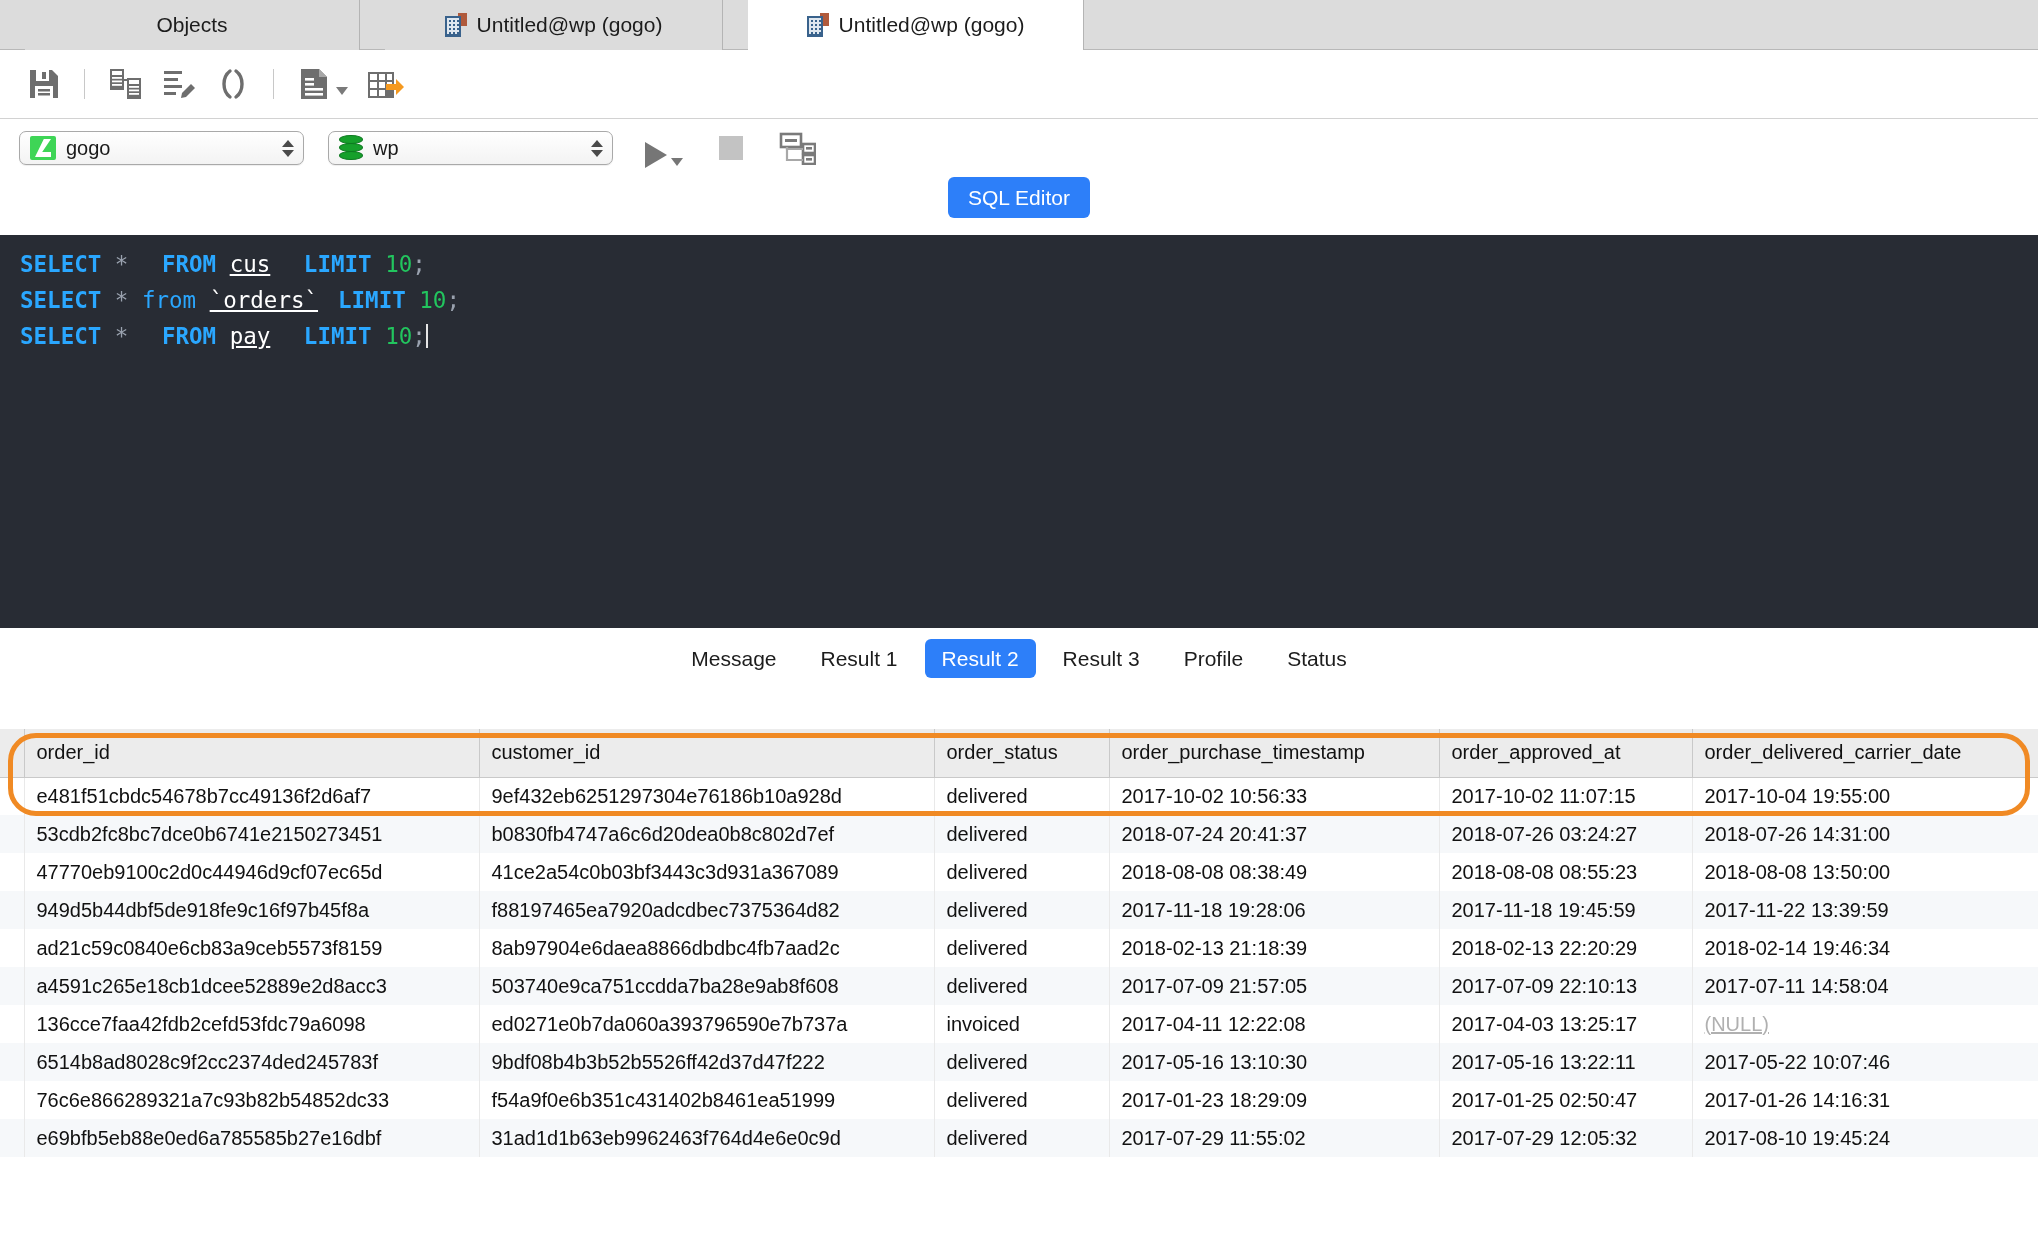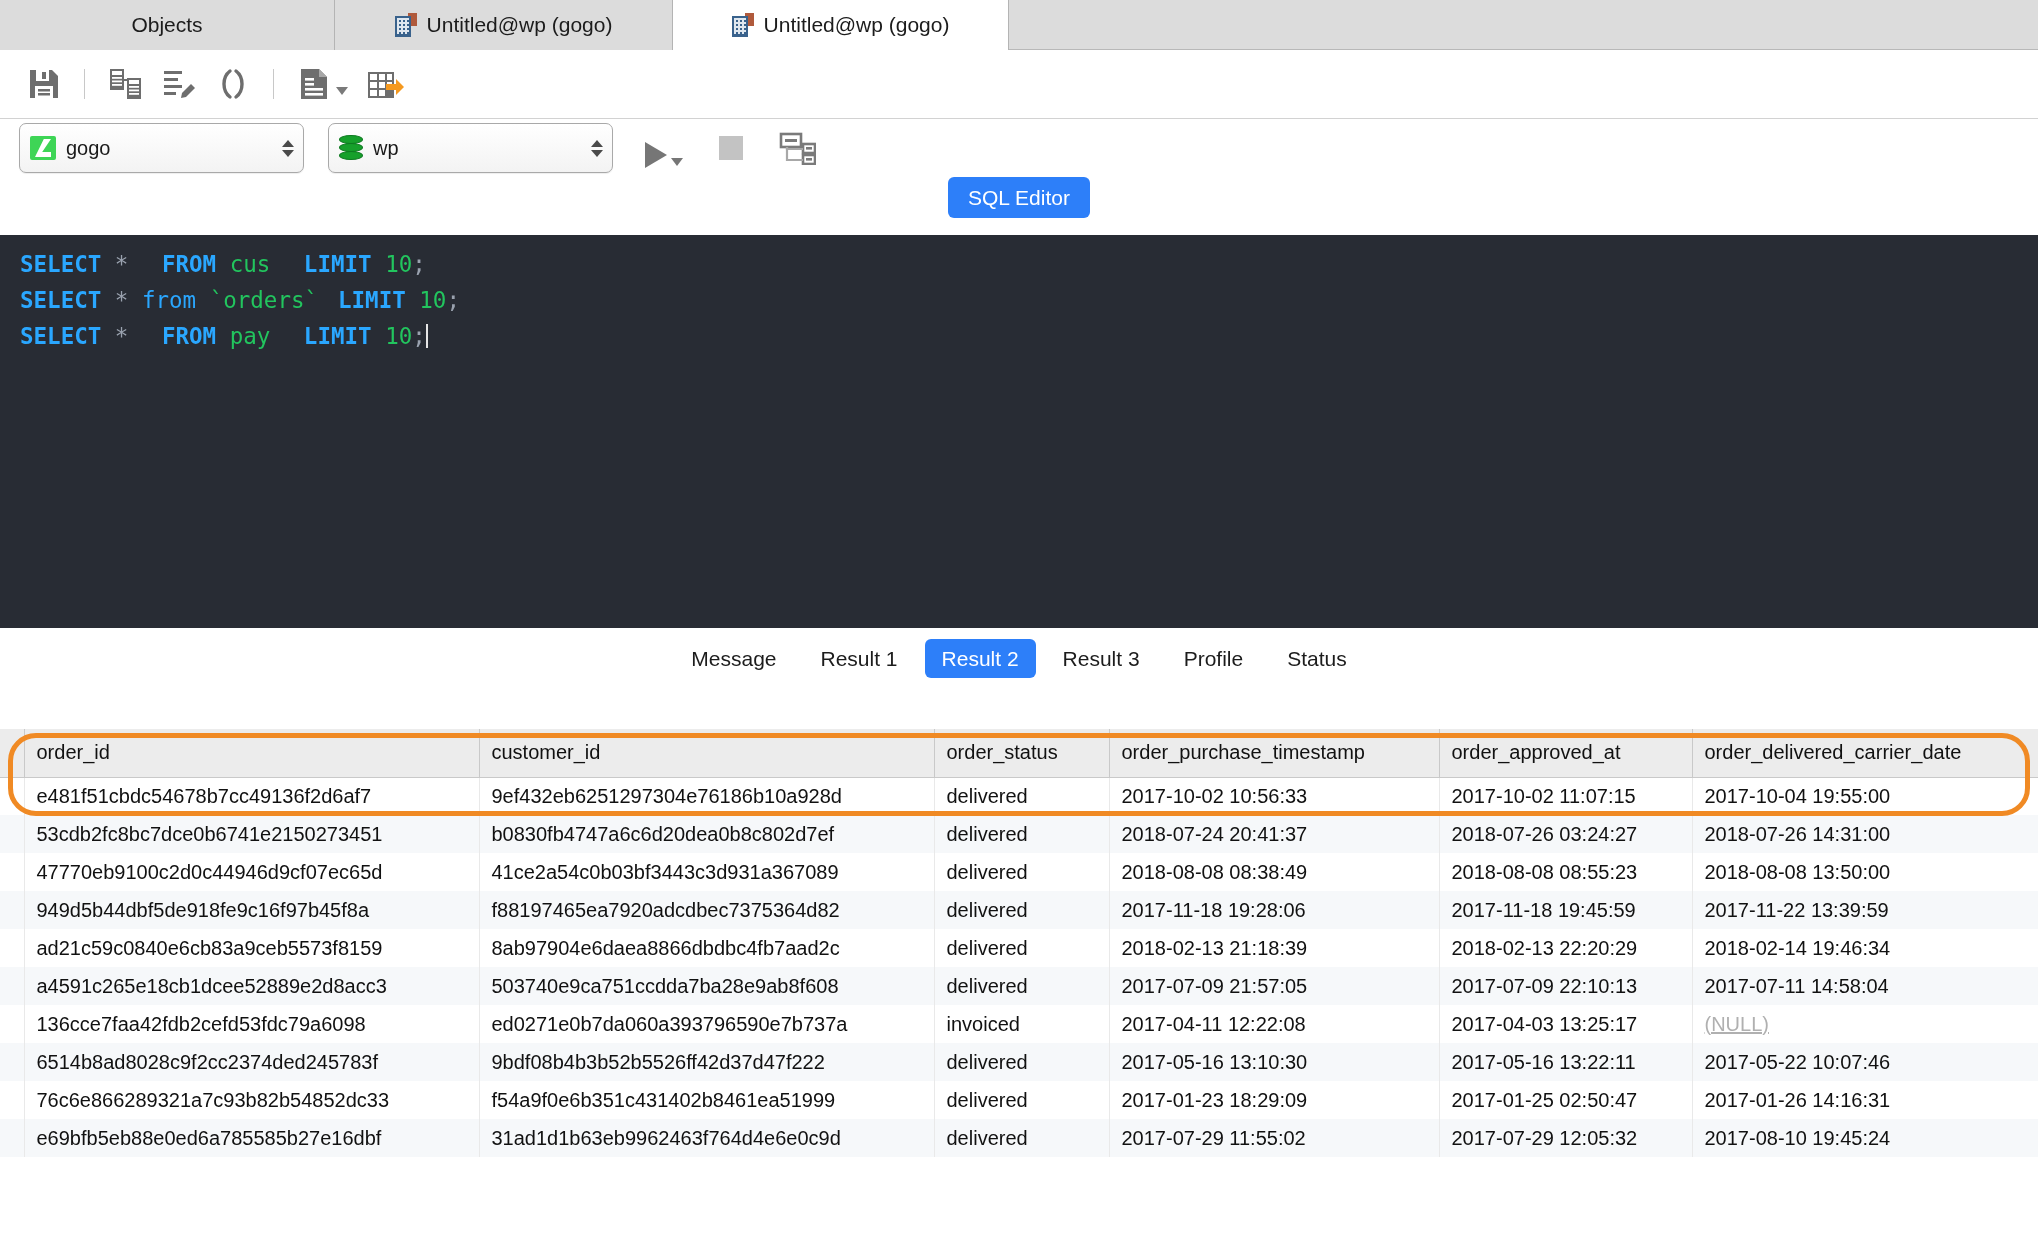--- a/index.html
+++ b/index.html
@@ -29,20 +29,21 @@
     align-items: center;
     justify-content: center;
     gap: 10px;
     height: 50px;
     box-sizing: border-box;
     font-size: 21px;
     color: #1c1c1c;
     border-right: 1px solid #b4b4b4;
     background: #dcdcdc;
     padding: 0 12px;
+    margin-left: 25px;
   }
   .tab.tab-objects { width: 335px; }
   .tab.tab-doc1 { width: 338px; }
   .tab.tab-doc2 { width: 336px; background: #ffffff; border-right: 1px solid #b4b4b4; }
   .tab-filler { flex: 1; background: #dcdcdc; }
 
   
   .bld-icon {
     position: relative;
     width: 22px;
@@ -106,21 +107,21 @@
     background: #ffffff;
     display: flex;
     align-items: center;
     padding-left: 19px;
     box-sizing: border-box;
     gap: 0;
   }
   .combo {
     display: flex;
     align-items: center;
-    height: 50px;
+    height: 34px;
     border: 1px solid #a9a9a9;
     border-radius: 7px;
     background: linear-gradient(#ffffff, #f3f3f3);
     box-shadow: 0 1px 1px rgba(0,0,0,.07);
     padding: 0 8px 0 10px;
     box-sizing: border-box;
     font-size: 20px;
     color: #1a1a1a;
     position: relative;
   }
@@ -225,21 +226,21 @@
     font-family: "DejaVu Sans Mono", monospace;
     font-size: 22.5px;
     line-height: 36px;
     white-space: pre;
     padding-left: 0px;
     color: #c8ccd4;
   }
   .kw { color: #2aa7ff; font-weight: bold; padding-left: 20px; }
   .kw-l { color: #2aa7ff; }
   .op { color: #9aa2af; }
-  .ident { color: #22c55e; }
+  .ident { color: #ffffff; text-decoration: underline; }
   .num { color: #22c55e; }
   .punc { color: #9aa2af; }
   .caret-bar {
     display: inline-block;
     width: 2px;
     height: 24px;
     background: #e6e6e6;
     vertical-align: -4px;
   }
 

